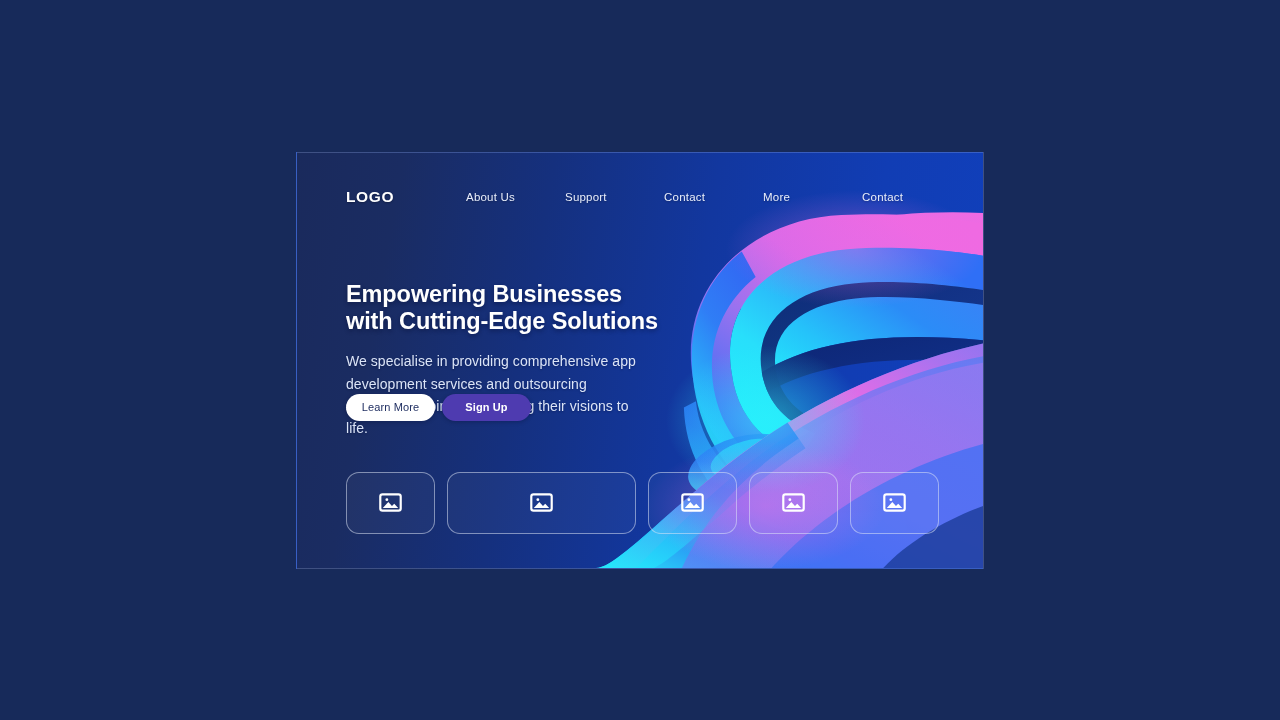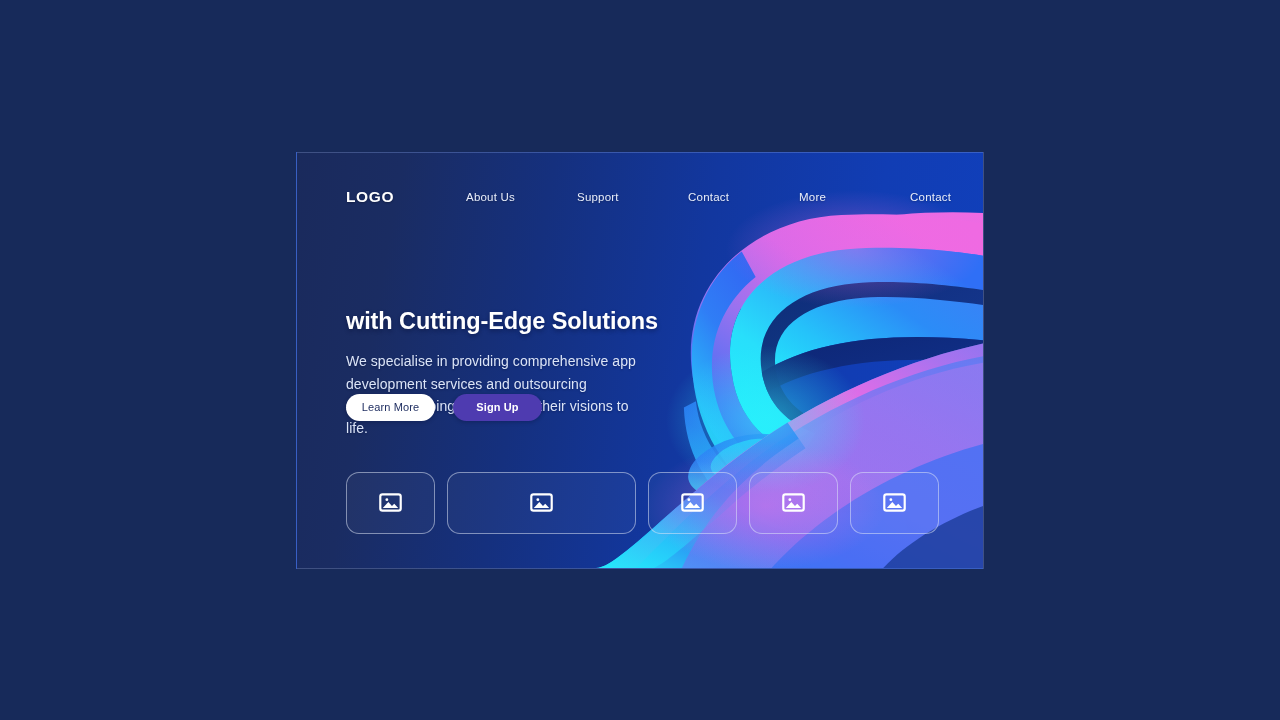--- a/index.html
+++ b/index.html
@@ -62,21 +62,21 @@
     font-weight: bold;
     letter-spacing: 0.6px;
     text-shadow: 0 1px 2px rgba(0,0,0,0.28);
     flex: 0 0 auto;
   }
 
   #primary-nav {
     display: flex;
     align-items: center;
     margin-left: 72px;
-    gap: 12px;
+    gap: 0;
   }
   .nav-link {
     color: #e9eefb;
     font-size: 11.5px;
     letter-spacing: 0.2px;
     text-decoration: none;
     white-space: nowrap;
     width: 99px;
     text-align: left;
     text-shadow: 0 1px 2px rgba(0,0,0,0.25);
@@ -109,21 +109,21 @@
     max-width: 292px;
     text-shadow: 0 1px 2px rgba(6,14,48,0.35);
   }
 
   
   #cta-row {
     position: absolute;
     top: 241px;
     left: 49px;
     display: flex;
-    gap: 18px;
+    gap: 7px;
     z-index: 5;
   }
   .cta-btn {
     border: none;
     border-radius: 999px;
     font-family: inherit;
     font-size: 11px;
     cursor: pointer;
     height: 27px;
     display: flex;
@@ -358,21 +358,21 @@
       <a class="nav-link">About Us</a>
       <a class="nav-link">Support</a>
       <a class="nav-link">Contact</a>
       <a class="nav-link">More</a>
       <a class="nav-link">Contact</a>
     </nav>
   </header>
 
   <div id="hero-copy">
     <h1 id="hero-headline">
-      <br>
+      <span>Empowering Businesses</span><br>
       <span>with Cutting-Edge Solutions</span>
     </h1>
     <p id="hero-subtext">We specialise in providing comprehensive app development services and outsourcing solutions, helping clients bring their visions to life.</p>
   </div>
 
   <div id="cta-row">
     <button class="cta-btn" id="btn-learn-more">Learn More</button>
     <button class="cta-btn" id="btn-sign-up">Sign Up</button>
   </div>
 

